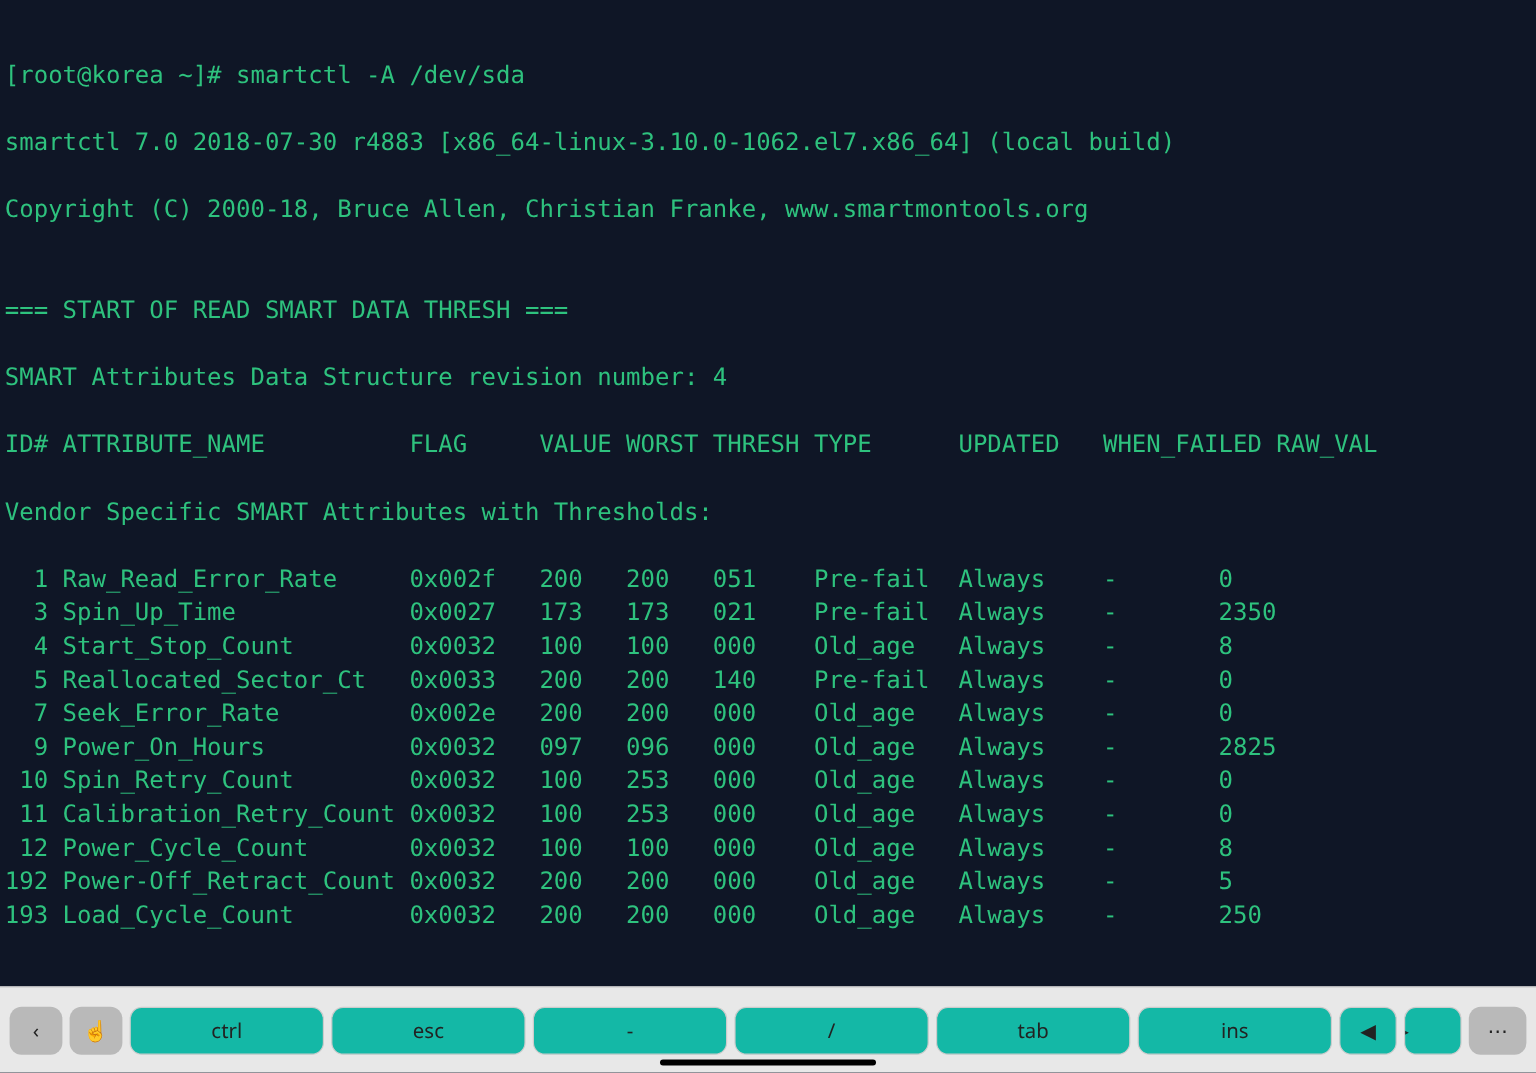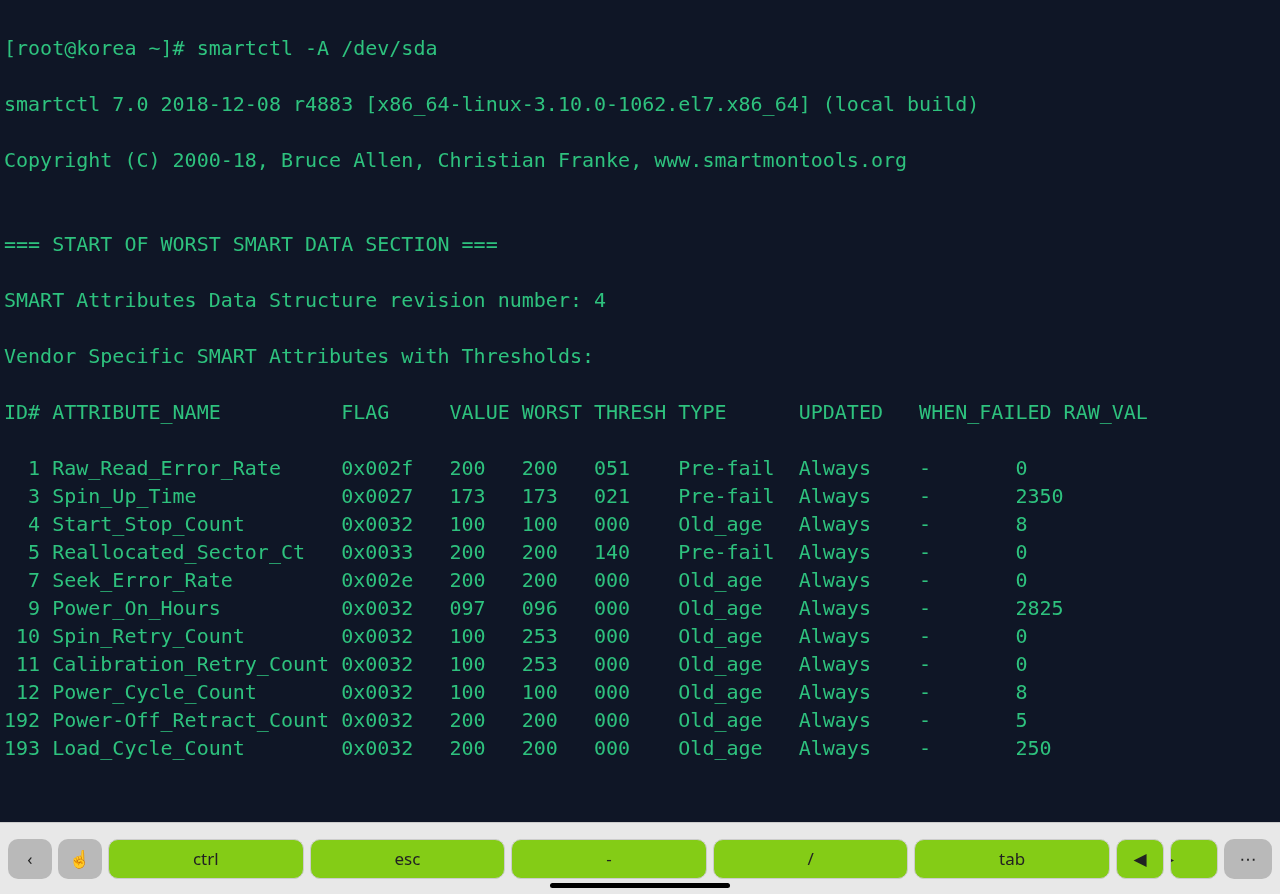--- a/index.html
+++ b/index.html
@@ -10,36 +10,36 @@
       font-size: 20px;
       line-height: 1.4;
       width: 1280px;
       height: 894px;
       overflow: hidden;
       display: flex;
       flex-direction: column;
     }
     .terminal {
       flex: 1;
-      padding: 6px 4px;
+      padding: 20px 4px;
       white-space: pre;
       overflow: hidden;
     }
     .toolbar {
       background: #e8e8e8;
       height: 72px;
       display: flex;
       align-items: center;
       justify-content: space-between;
       padding: 0 8px;
       gap: 6px;
       border-top: 1px solid #ccc;
     }
     .btn {
-      background: #84cc16;
+      background: #14b8a6;
       border: 1px solid #ccc;
       border-radius: 10px;
       height: 40px;
       min-width: 88px;
       display: flex;
       align-items: center;
       justify-content: center;
       font-family: system-ui, sans-serif;
       font-size: 17px;
       color: #222;
@@ -62,27 +62,27 @@
       background: #000;
       border-radius: 3px;
     }
     .row { display: block; }
   </style>
 </head>
 <body>
 
 <div class="terminal">
 <span class="row"><span>[root@korea ~]# </span><span>smartctl -A /dev/sda</span></span>
-<span class="row">smartctl 7.0 2018-12-08 r4883 [x86_64-linux-3.10.0-1062.el7.x86_64] (local build)</span>
+<span class="row">smartctl 7.0 2018-07-30 r4883 [x86_64-linux-3.10.0-1062.el7.x86_64] (local build)</span>
 <span class="row">Copyright (C) 2000-18, Bruce Allen, Christian Franke, www.smartmontools.org</span>
 <span class="row"></span>
-<span class="row">=== START OF WORST SMART DATA SECTION ===</span>
+<span class="row">=== START OF READ SMART DATA THRESH ===</span>
 <span class="row">SMART Attributes Data Structure revision number: 4</span>
+<span class="row" id="col-header">ID# ATTRIBUTE_NAME          FLAG     VALUE WORST THRESH TYPE      UPDATED   WHEN_FAILED RAW_VAL</span>
 <span class="row">Vendor Specific SMART Attributes with Thresholds:</span>
-<span class="row" id="col-header">ID# ATTRIBUTE_NAME          FLAG     VALUE WORST THRESH TYPE      UPDATED   WHEN_FAILED RAW_VAL</span>
 <div id="table-body"><span class="row">  1 Raw_Read_Error_Rate     0x002f   200   200   051    Pre-fail  Always    -       0</span><span class="row">  3 Spin_Up_Time            0x0027   173   173   021    Pre-fail  Always    -       2350</span><span class="row">  4 Start_Stop_Count        0x0032   100   100   000    Old_age   Always    -       8</span><span class="row">  5 Reallocated_Sector_Ct   0x0033   200   200   140    Pre-fail  Always    -       0</span><span class="row">  7 Seek_Error_Rate         0x002e   200   200   000    Old_age   Always    -       0</span><span class="row">  9 Power_On_Hours          0x0032   097   096   000    Old_age   Always    -       2825</span><span class="row"> 10 Spin_Retry_Count        0x0032   100   253   000    Old_age   Always    -       0</span><span class="row"> 11 Calibration_Retry_Count 0x0032   100   253   000    Old_age   Always    -       0</span><span class="row"> 12 Power_Cycle_Count       0x0032   100   100   000    Old_age   Always    -       8</span><span class="row">192 Power-Off_Retract_Count 0x0032   200   200   000    Old_age   Always    -       5</span><span class="row">193 Load_Cycle_Count        0x0032   200   200   000    Old_age   Always    -       250</span></div>
 
 
 </div>
 
 <div class="toolbar">
   <div class="btn btn-gray btn-narrow">
       <span>‹</span>
     </div>
   <div class="btn btn-gray btn-narrow">
@@ -96,20 +96,23 @@
     </div>
   <div class="btn">
       <span>-</span>
     </div>
   <div class="btn">
       <span>/</span>
     </div>
   <div class="btn">
       <span>tab</span>
     </div>
+  <div class="btn">
+      <span>ins</span>
+    </div>
   <div class="btn btn-small">
       <span>◀</span>
     </div>
   <div class="btn btn-small" style="overflow:hidden;position:relative">
       <span style="position:absolute;left:-10px">▶</span>
     </div>
   <div class="btn btn-gray btn-small">
       <span>⋯</span>
     </div>
 </div>

